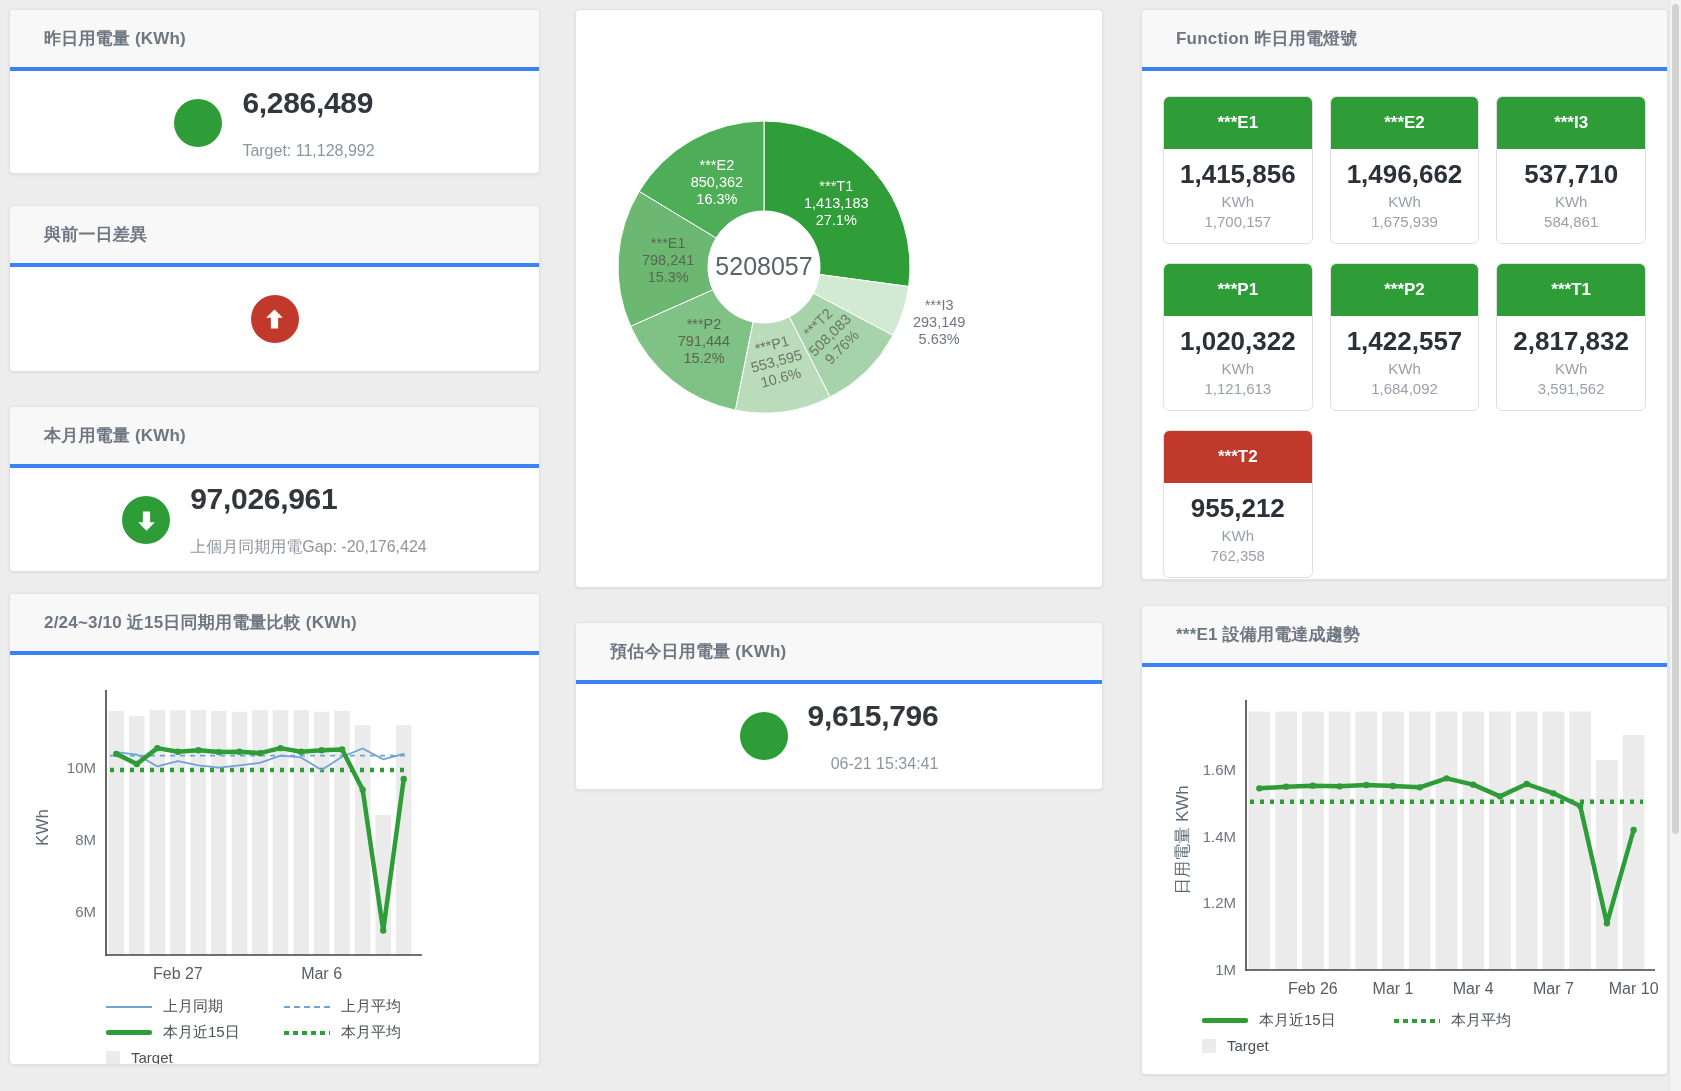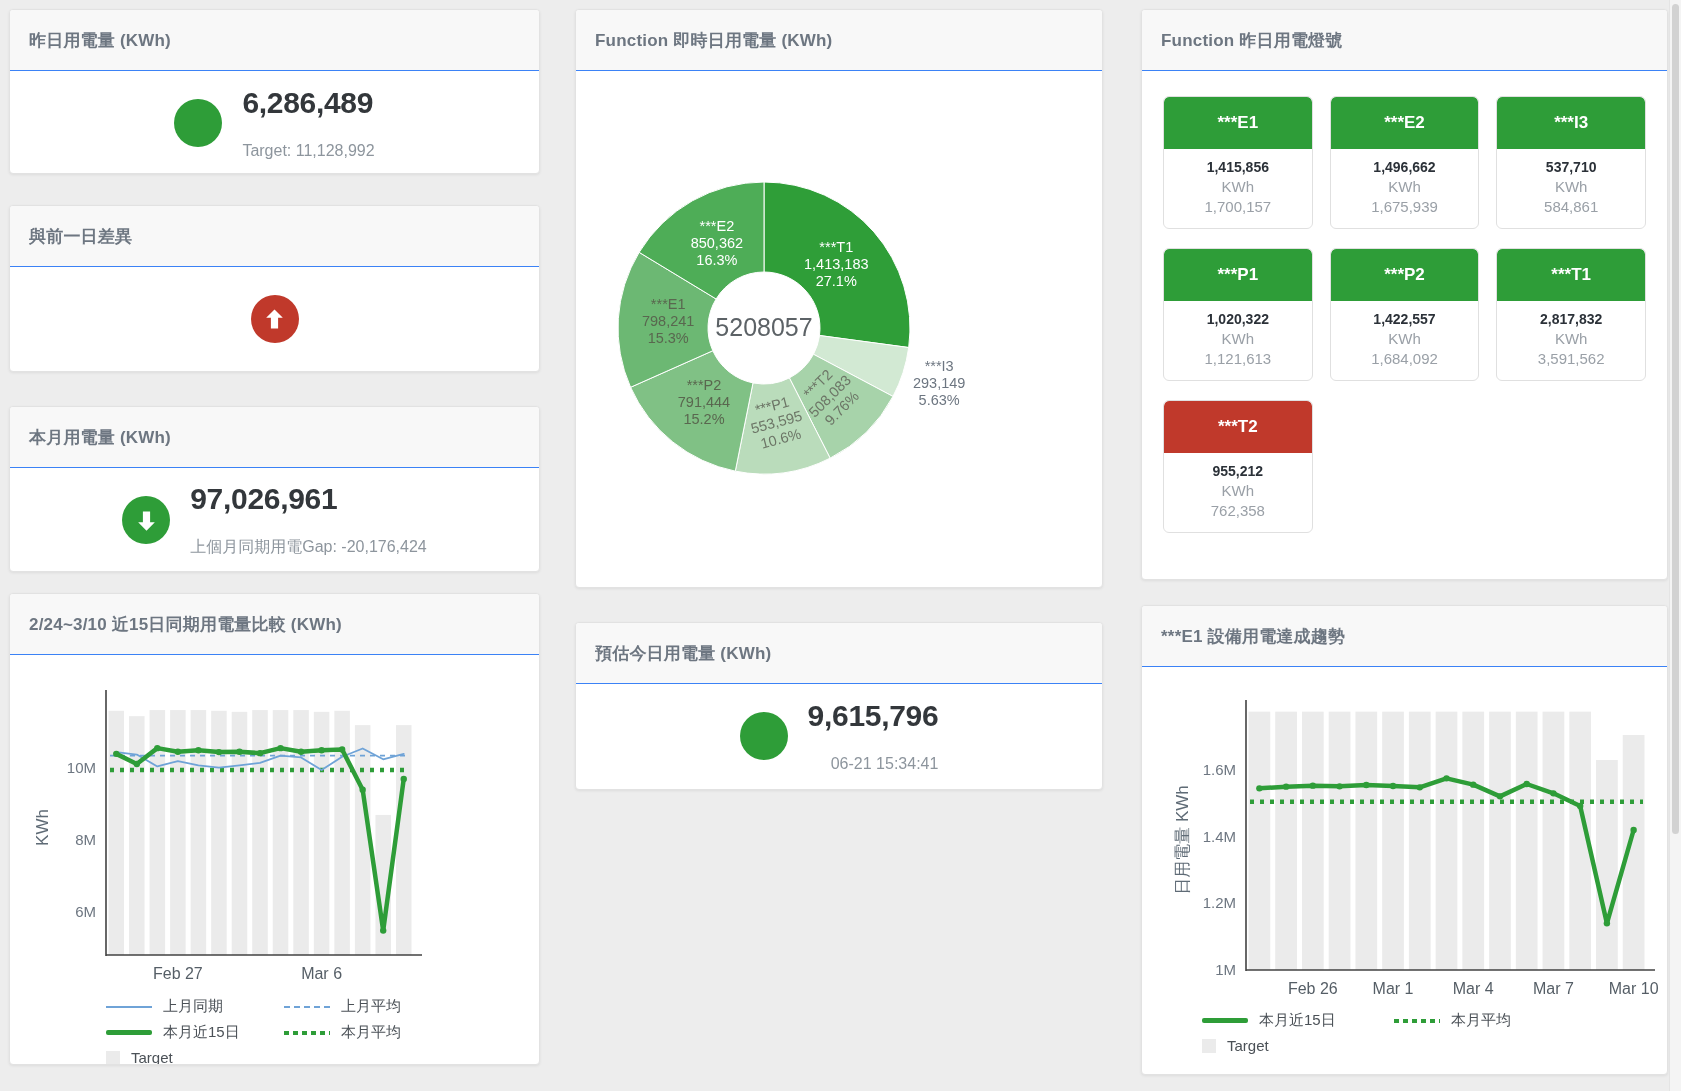--- a/index.html
+++ b/index.html
@@ -4,38 +4,38 @@
 <style>
   :root{
     --green:#2e9d38; --red:#c0392b; --blue:#6fa3d7; --bar:#ebebeb;
     --title:#6d7681; --value:#33373b; --sub:#8d959d; --border:#e2e2e2;
   }
   *{box-sizing:border-box;margin:0;padding:0}
   html,body{width:1681px;height:1091px;overflow:hidden}
   body{background:#ededed;font-family:"Liberation Sans","DejaVu Sans",sans-serif;position:relative}
   .card{position:absolute;background:#fff;border:1px solid var(--border);border-radius:4px;
         box-shadow:0 1px 3px rgba(0,0,0,.07);overflow:hidden}
-  .card-head{background:#f8f8f8;border-bottom:1px solid #3b82f6;height:61px;display:flex;align-items:center;padding:0 19px}
+  .card-head{background:#f8f8f8;border-bottom:4px solid #3b82f6;height:61px;display:flex;align-items:center;padding:0 34px}
   .card-title{font-size:17px;font-weight:700;color:var(--title);letter-spacing:.2px}
   .card-body{position:relative}
   
   .kpi{display:flex;align-items:center;justify-content:center;gap:20px;height:104px}
   .dot{width:48px;height:48px;border-radius:50%;flex:0 0 auto;display:flex;align-items:center;justify-content:center}
   .dot.green{background:var(--green)}
   .dot.red{background:var(--red)}
   .dot svg{width:27px;height:27px;fill:#fff}
   .kpi-value{font-size:30px;font-weight:700;color:var(--value);letter-spacing:-.3px;line-height:1.15}
   .kpi-sub{font-size:16px;color:var(--sub);margin-top:21px}
   
   .tiles{display:grid;grid-template-columns:repeat(3,1fr);gap:19px 17px;padding:25px 21px}
   .tile{border:1px solid #e0e0e0;border-radius:6px;text-align:center;background:#fff;overflow:hidden}
   .tile-head{background:var(--green);color:#fff;font-size:17px;font-weight:700;padding:16px 4px;border-radius:5px 5px 0 0}
   .tile[data-status="red"] .tile-head{background:var(--red)}
   .tile-body{padding:10px 4px 13px}
-  .tile-value{font-size:14px;font-weight:700;color:#2b3138}
+  .tile-value{font-size:26px;font-weight:700;color:#2b3138}
   .tile-unit,.tile-target{font-size:15px;color:#9aa0a7;margin-top:3px}
   
   svg.chart{display:block}
   .legend{font-size:15px;color:#4b5157}
   .lg-grid{display:grid;row-gap:7px}
   .lg-item{display:flex;align-items:center;gap:11px}
   .mk{display:inline-block;flex:0 0 auto;width:46px}
   .mk.line-blue{height:2px;background:var(--blue)}
   .mk.dash-blue{height:2px;background:repeating-linear-gradient(90deg,var(--blue) 0 6px,transparent 6px 10px)}
   .mk.thick-green{height:5px;background:var(--green);border-radius:2px}
@@ -159,23 +159,20 @@
         </div>
       <div class="lg-item">
           <span class="mk box-gray"></span>
           <span>Target</span>
         </div>
     </div>
   </div>
 </section>
 
 <section class="card" style="left:575px;top:9px;width:528px;height:579px">
-  <header class="card-head">
-    <h2 class="card-title">Function 即時日用電量 (KWh)</h2>
-  </header>
   <div class="card-body">
     <svg class="chart" width="526" height="516" viewBox="0 0 526 516">
         <path d="M 188 111 A 146 146 0 0 1 332.68887079031646 276.5225682076695 L 243.4971011250529 264.48810835362667 A 56 56 0 0 0 188 201 Z" fill="#2f9e38" stroke="#fff" stroke-width="1"></path>
         <g>
           <text x="260.27838089309273" y="180.81902457643594" text-anchor="middle" fill="#ffffff" font-size="14.5"><tspan x="260.27838089309273" dy="0">***T1</tspan><tspan x="260.27838089309273" dy="17">1,413,183</tspan><tspan x="260.27838089309273" dy="17">27.1%</tspan></text>
         </g>
         <path d="M 332.68887079031646 276.5225682076695 A 146 146 0 0 1 316.9725917246409 325.42565735036163 L 237.46893929164307 283.24545761383735 A 56 56 0 0 0 243.4971011250529 264.48810835362667 Z" fill="#d2e9d3" stroke="#fff" stroke-width="1"></path>
         <g>
           <text x="363.1759381188904" y="300.29734189255026" text-anchor="middle" fill="#6d7681" font-size="14.5"><tspan x="363.1759381188904" dy="0">***I3</tspan><tspan x="363.1759381188904" dy="17">293,149</tspan><tspan x="363.1759381188904" dy="17">5.63%</tspan></text>
         </g>

